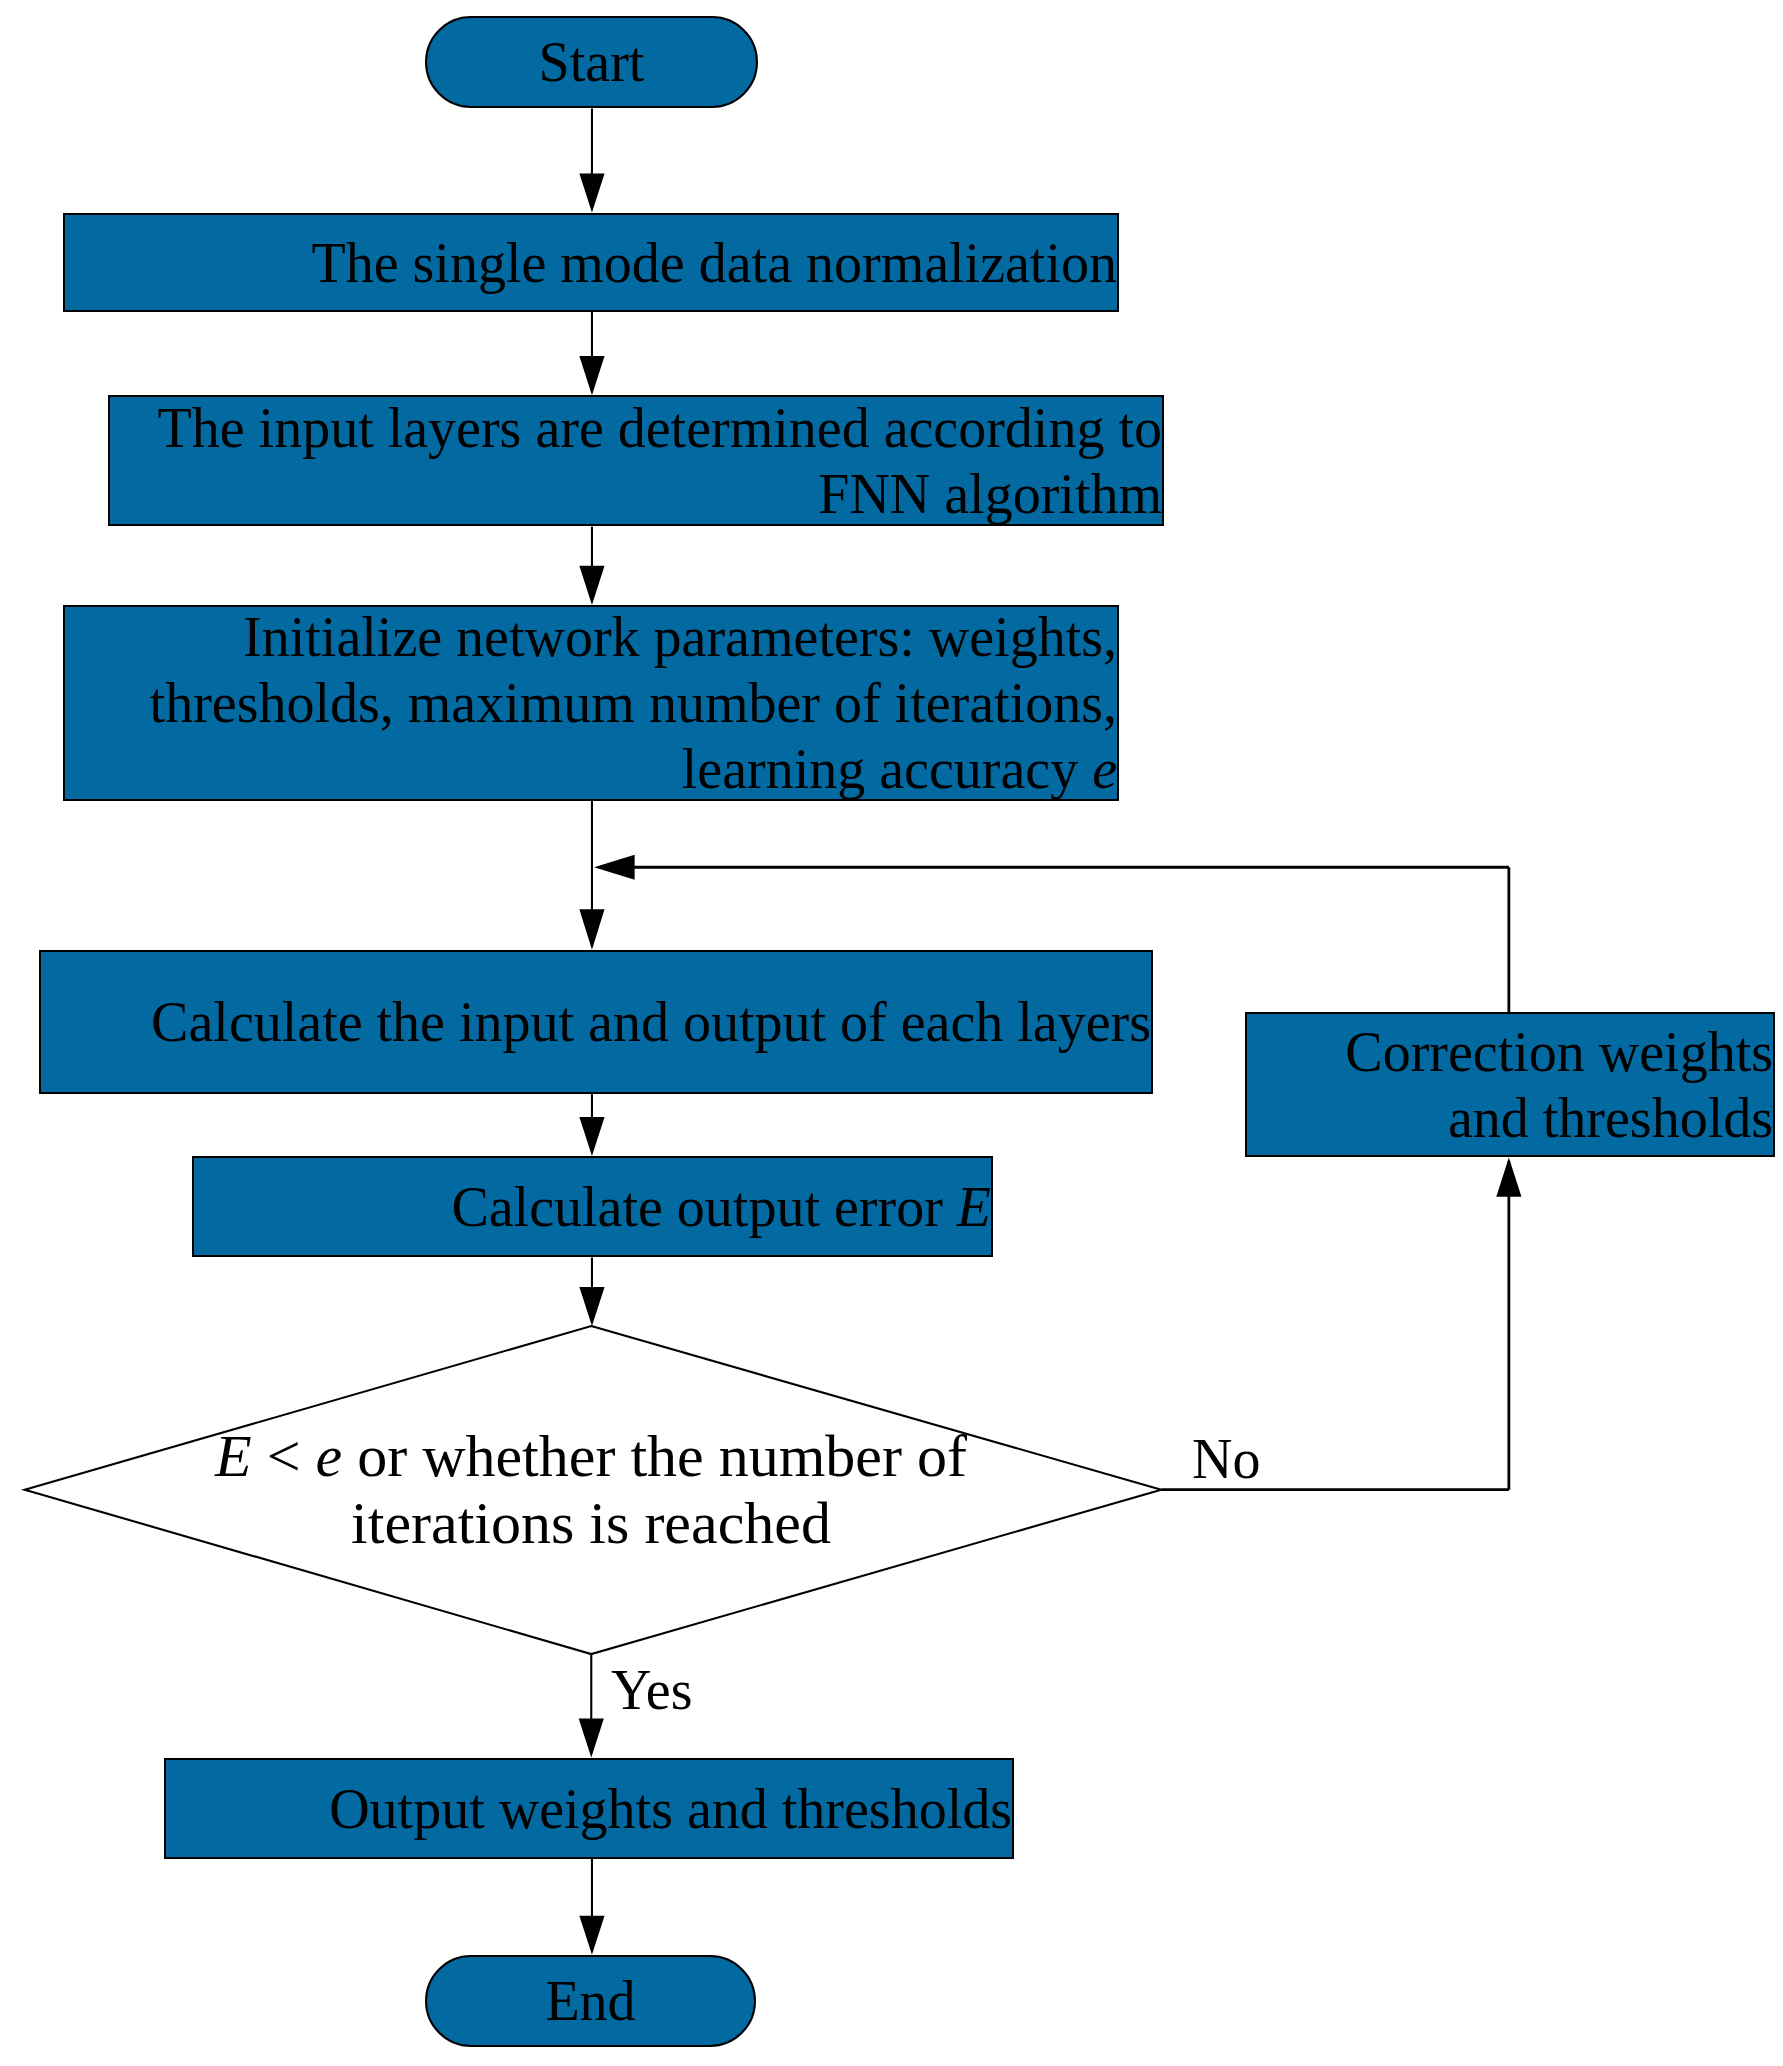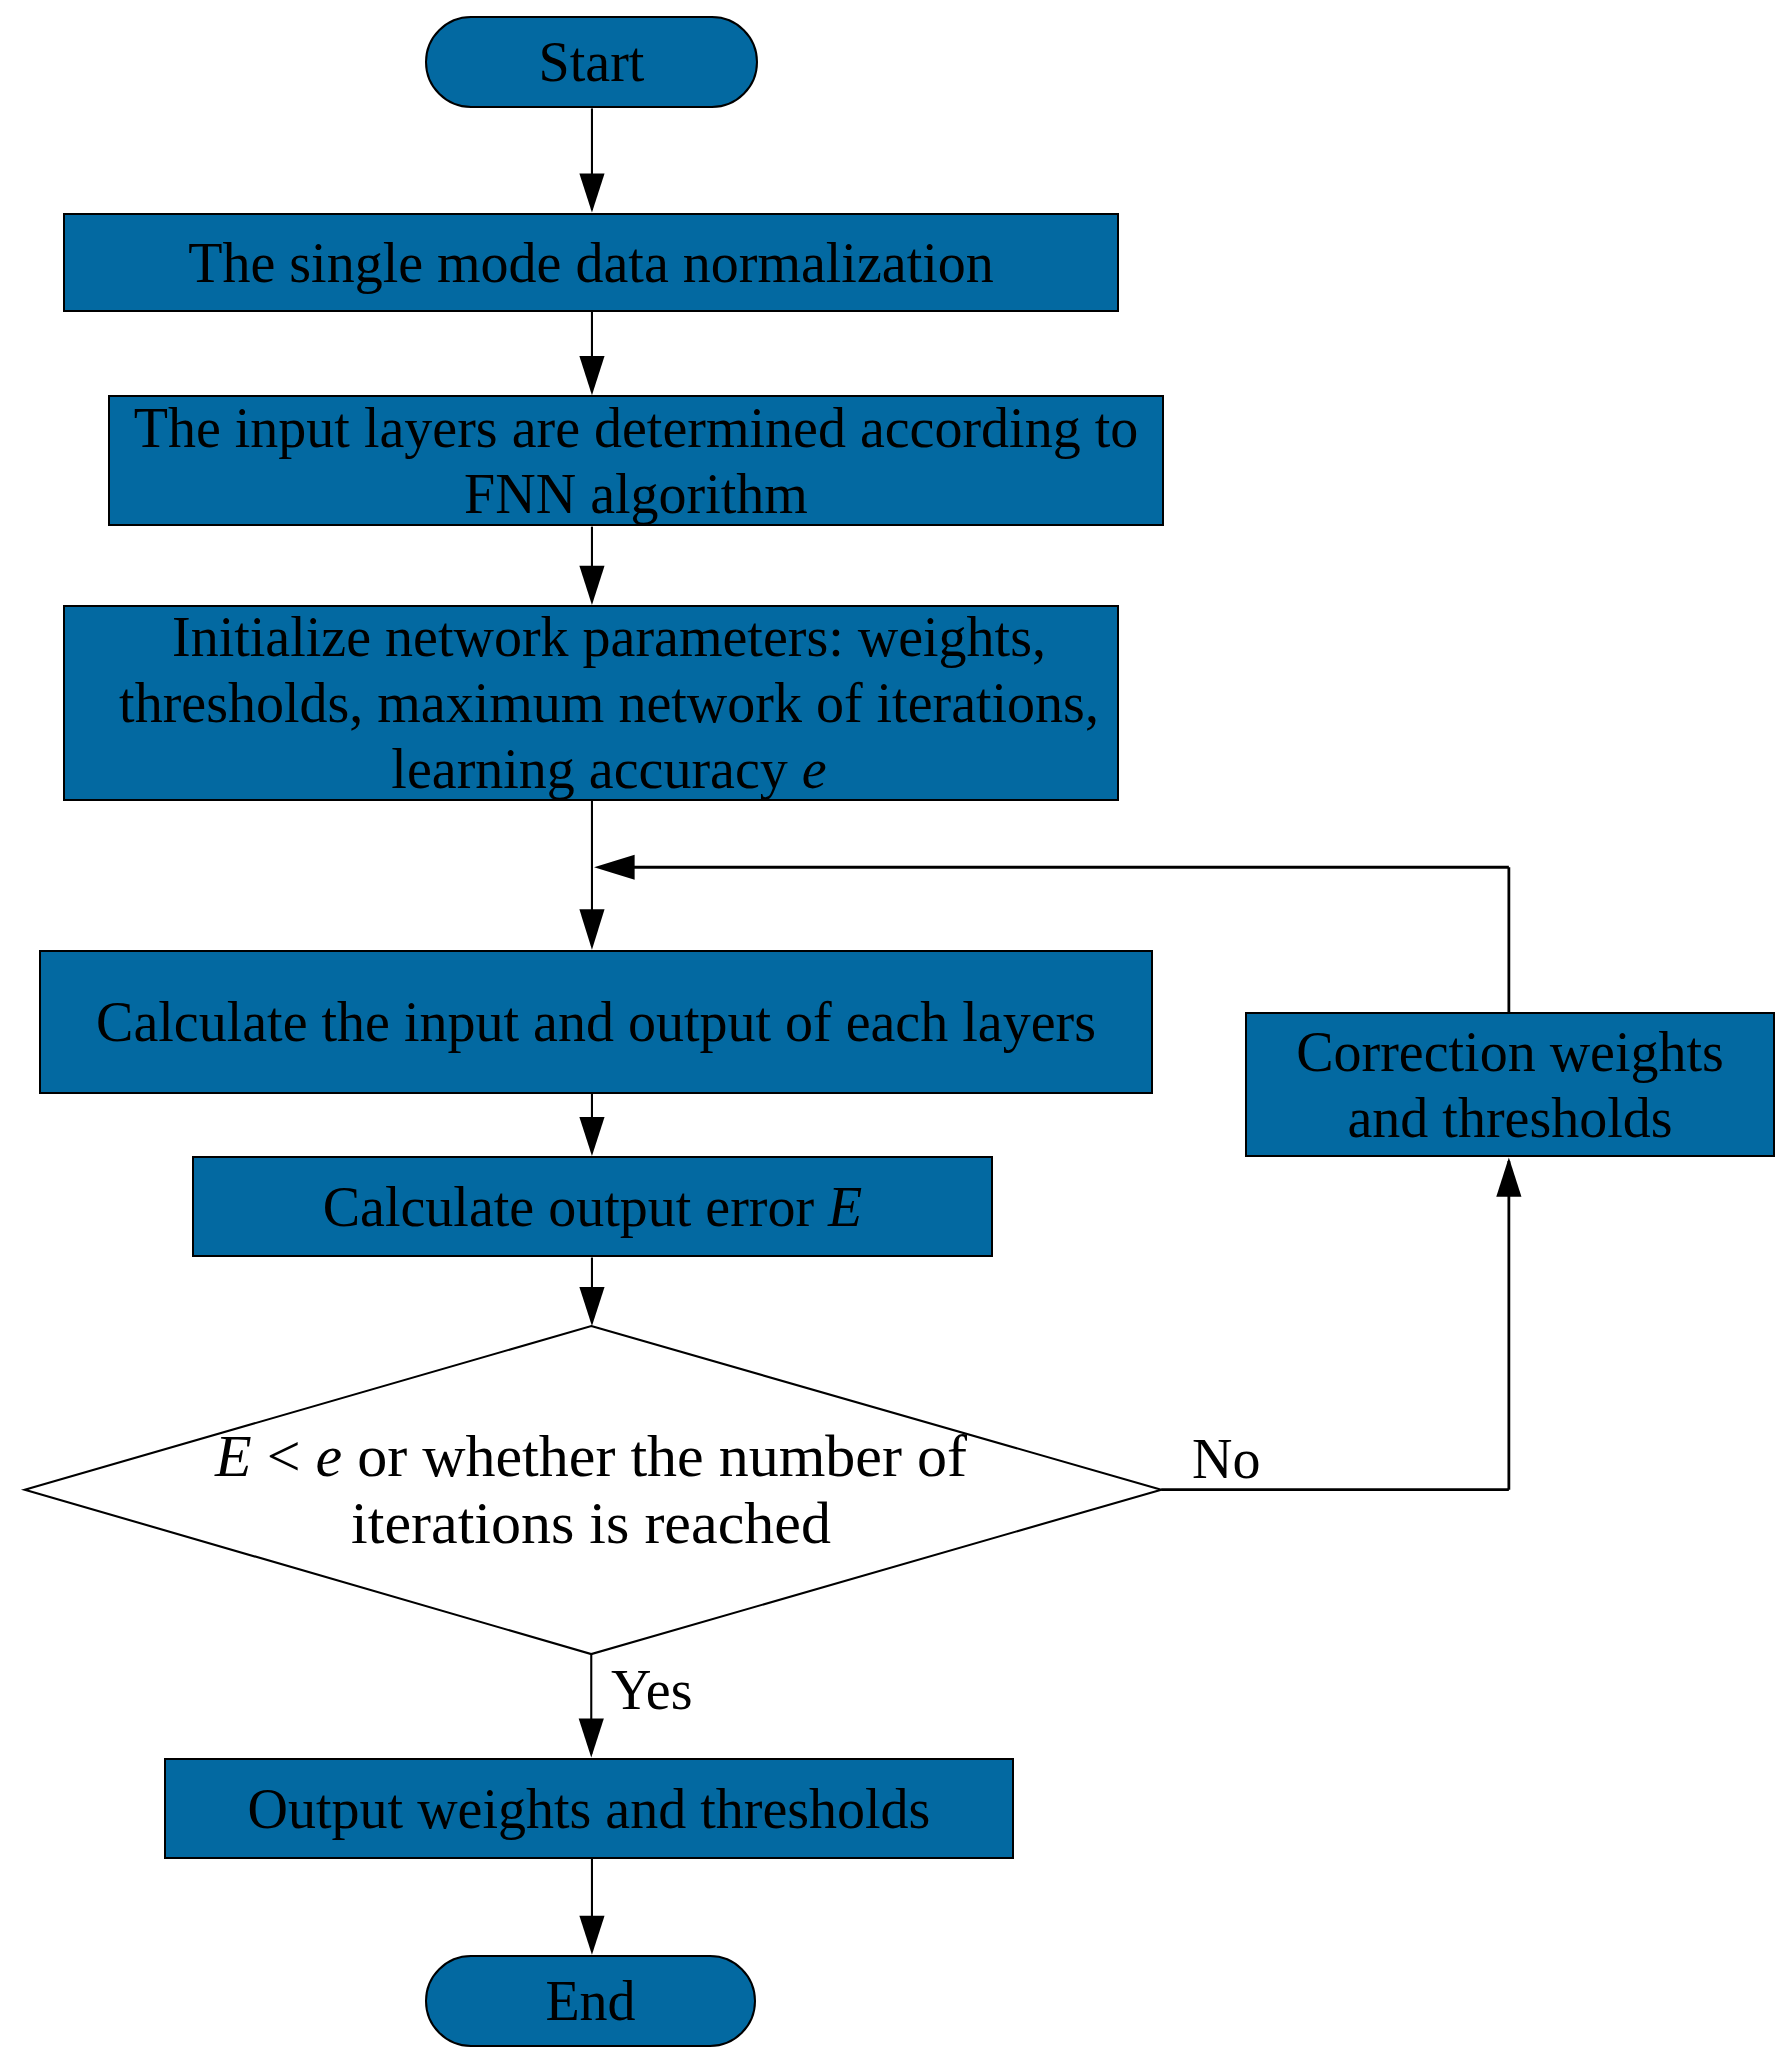--- a/index.html
+++ b/index.html
@@ -28,21 +28,21 @@
     background: #0369a1;
     display: flex;
     flex-direction: column;
     align-items: center;
     justify-content: center;
     text-align: center;
     font-size: 56px;
     line-height: 66px;
     color: #000000;
   }
-  .rect { border: 2.8px solid #000000; }
+  .rect { border: 2.8px solid #000000; align-items: flex-end; }
   .stadium {
     border: 2.1px solid #000000;
     border-radius: 49px;
   }
   .diamond-text {
     position: absolute;
     display: flex;
     flex-direction: column;
     align-items: center;
     justify-content: center;
@@ -110,21 +110,21 @@
     <span>The single mode data normalization</span>
   </div>
 
   <div class="node rect" style="left:63px; top:395px; width:1056px; height:131px;margin-left:45px;">
     <div class="line-row">The input layers are determined according to</div>
     <div class="line-row">FNN algorithm</div>
   </div>
 
   <div class="node rect" style="left:63px; top:605px; width:1056px; height:196px;padding-left:36px;">
     <div class="line-row">Initialize network parameters: weights,</div>
-    <div class="line-row">thresholds, maximum network of iterations,</div>
+    <div class="line-row">thresholds, maximum number of iterations,</div>
     <div class="line-row"><span>learning accuracy </span><span class="var">e</span></div>
   </div>
 
   <div class="node rect" style="left:39px; top:950px; width:1114px; height:144px;">
     <span>Calculate the input and output of each layers</span>
   </div>
 
   <div class="node rect" style="left:192px; top:1156px; width:801px; height:101px;">
     <div class="line-row"><span>Calculate output error </span><span class="var">E</span></div>
   </div>

